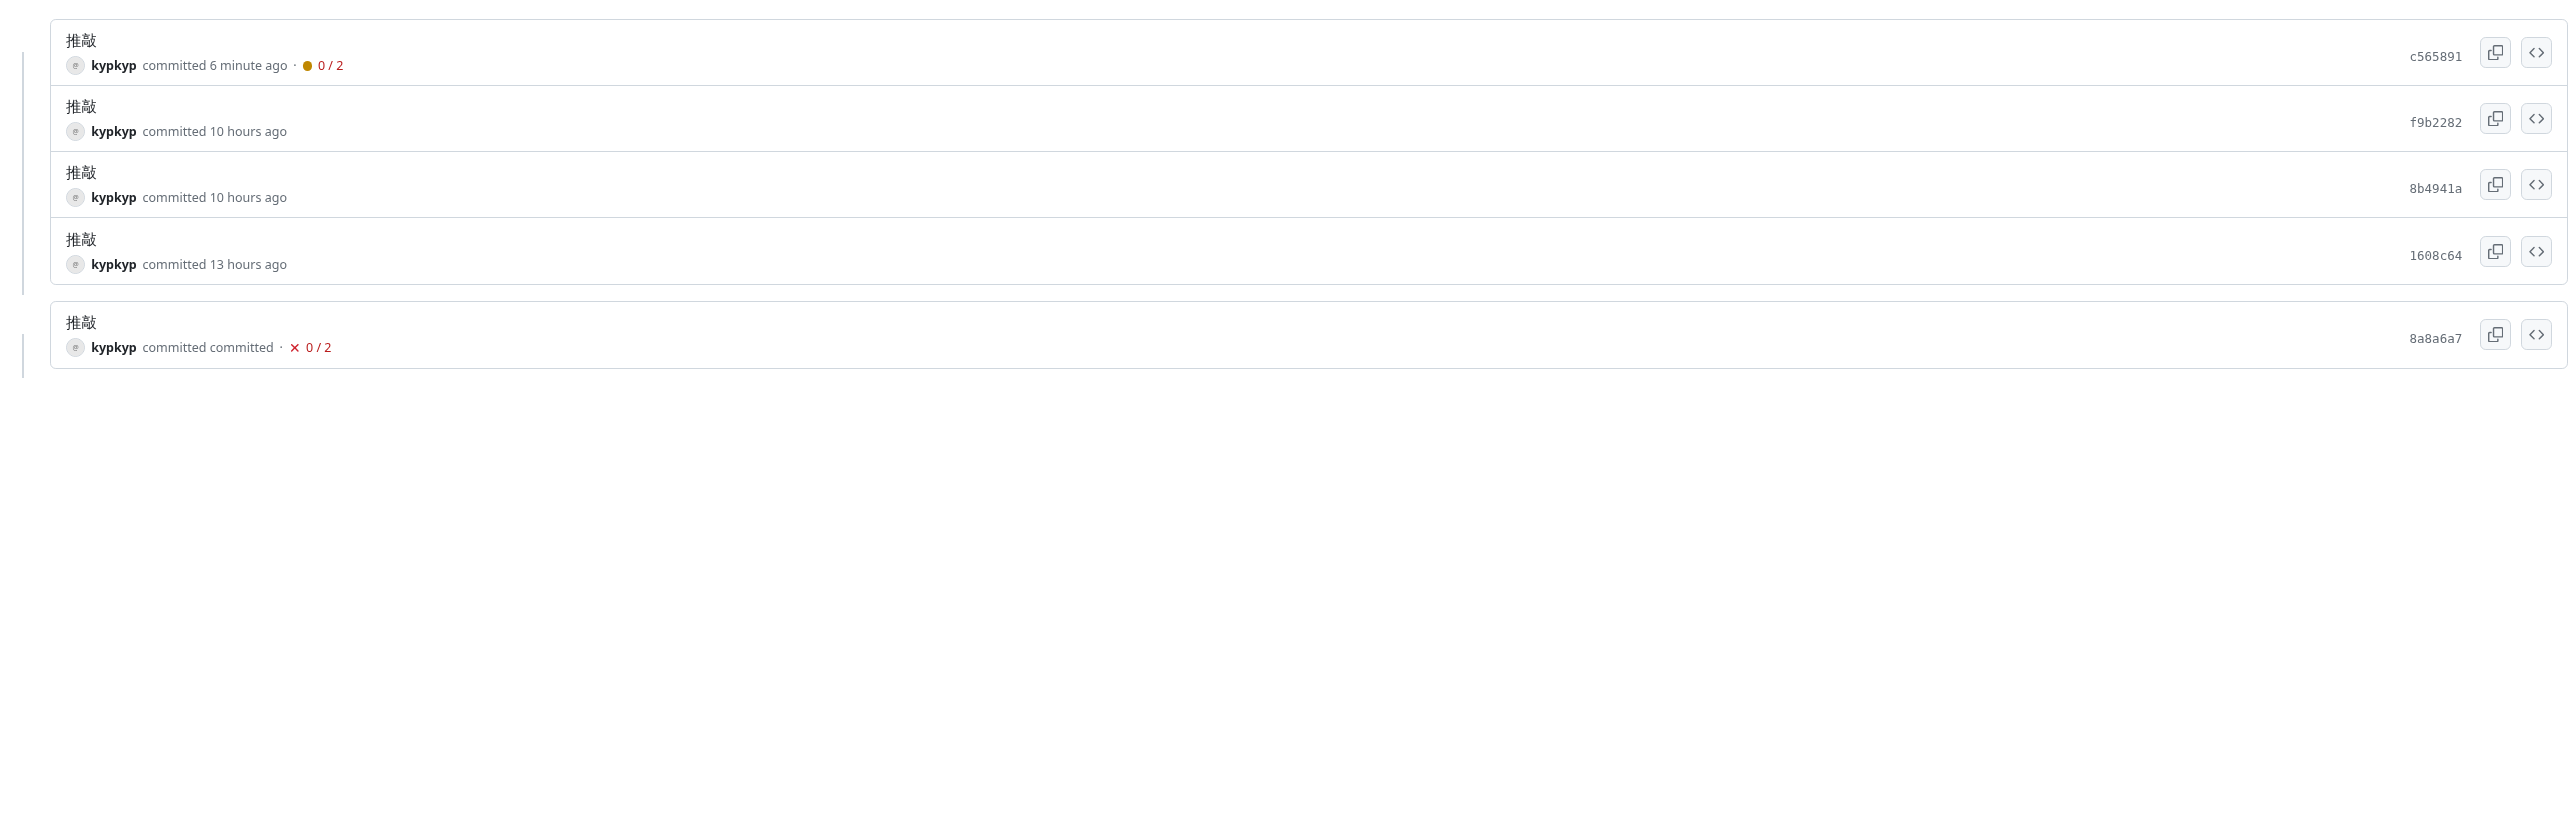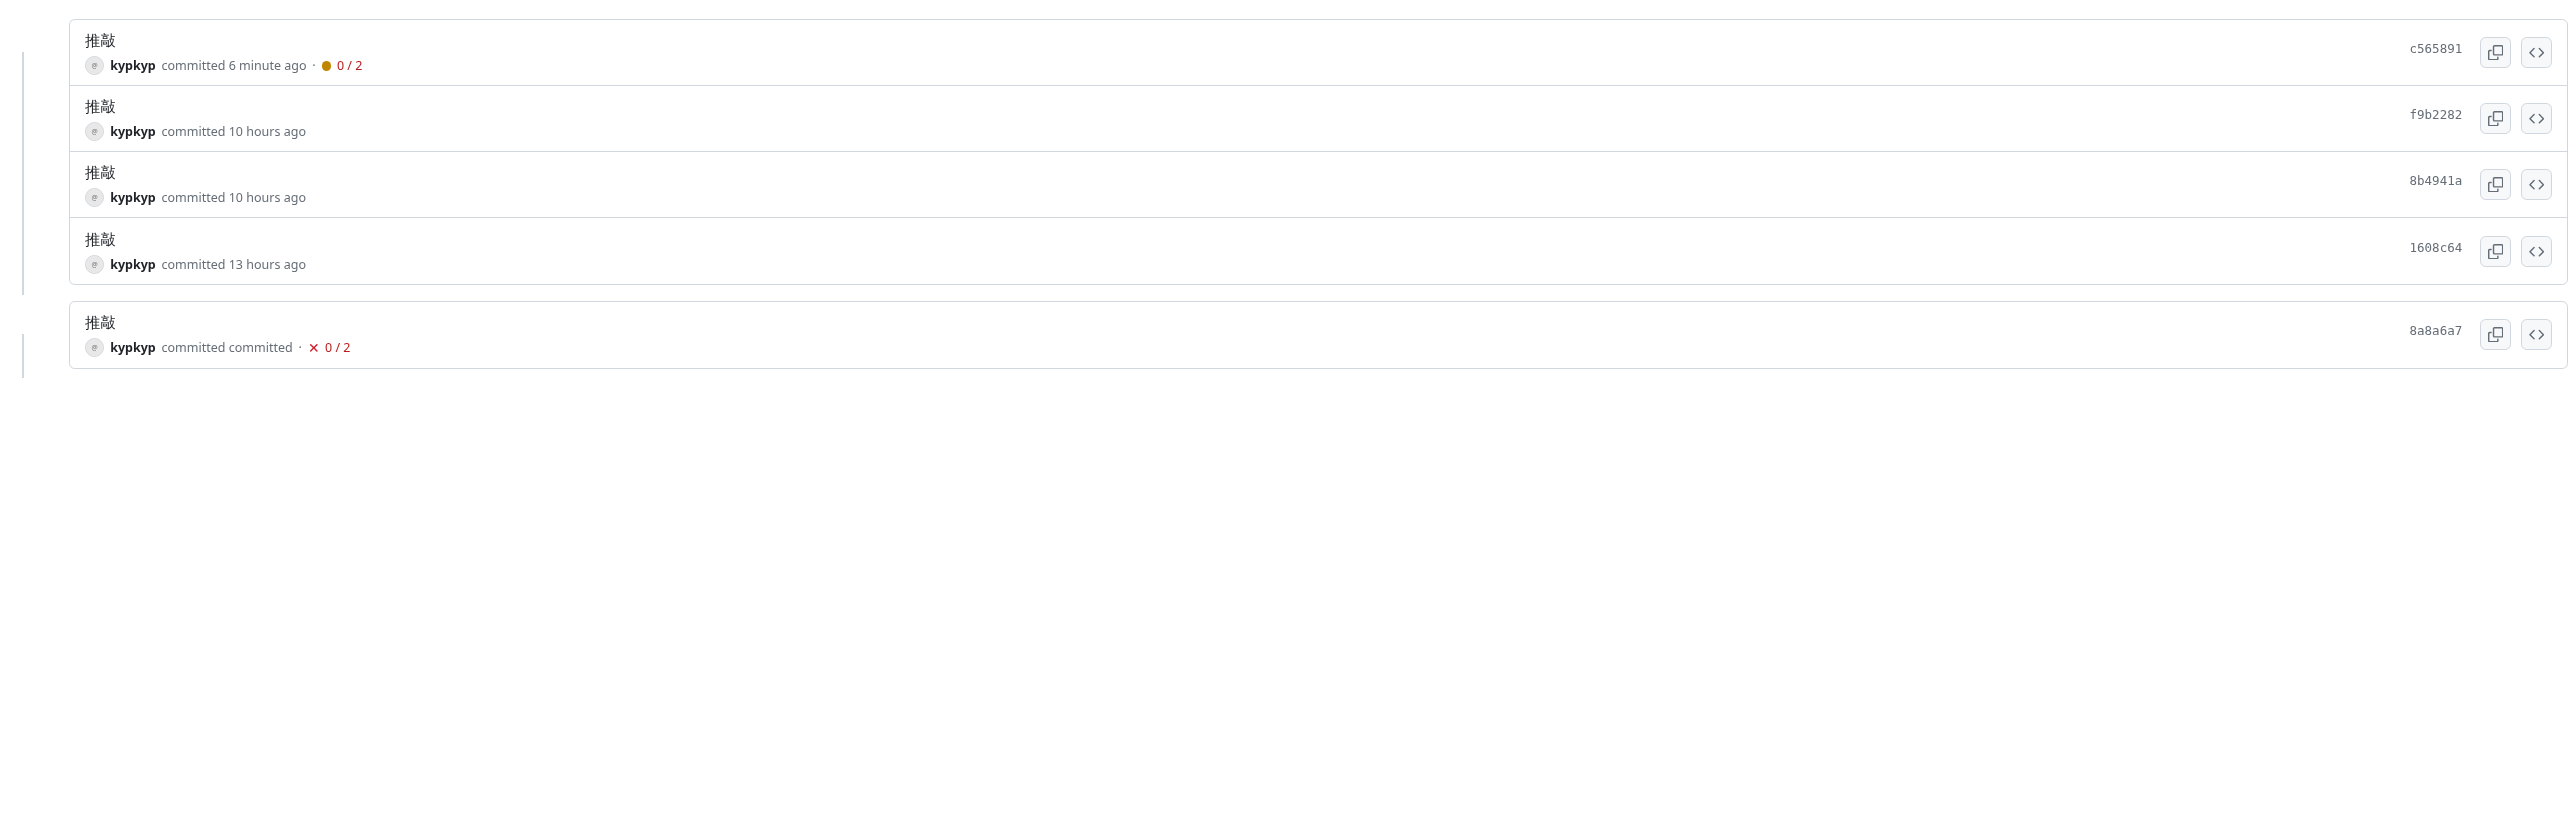--- a/index.html
+++ b/index.html
@@ -40,21 +40,21 @@
   .vline {
     position: absolute;
     left: 14.5px;
     top: 33px;
     bottom: -9.6px;
     width: 1.9px;
     background: #d0d7de;
     z-index: 0;
   }
   .commits-box {
-    margin-left: 61px;
+    margin-left: 42px;
     margin-top: 3.9px;
     margin-bottom: 15.4px;
     border: 1px solid #d0d7de;
     border-radius: 5.8px;
     overflow: hidden;
   }
   .commit-row {
     display: flex;
     align-items: center;
     justify-content: space-between;
@@ -108,21 +108,21 @@
     display: inline-flex;
     align-items: center;
     justify-content: center;
     color: #cf222e;
   }
   .checks-text {
     color: #b91c1c;
   }
   .commit-right {
     display: flex;
-    align-items: flex-start;
+    align-items: flex-end;
     gap: 10px;
   }
   .sha-link {
     font-family: ui-monospace, SFMono-Regular, "SF Mono", Menlo, Consolas, monospace;
     font-size: 12.5px;
     color: #656d76;
     padding: 3.9px 7.7px;
   }
   .icon-btn {
     width: 31px;

